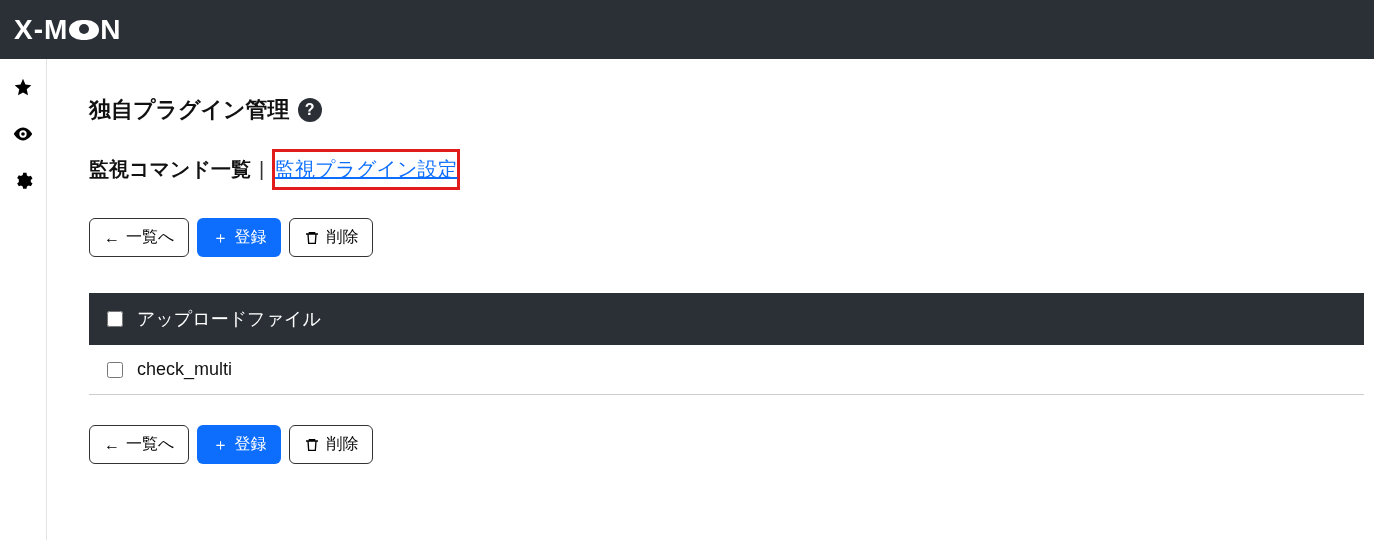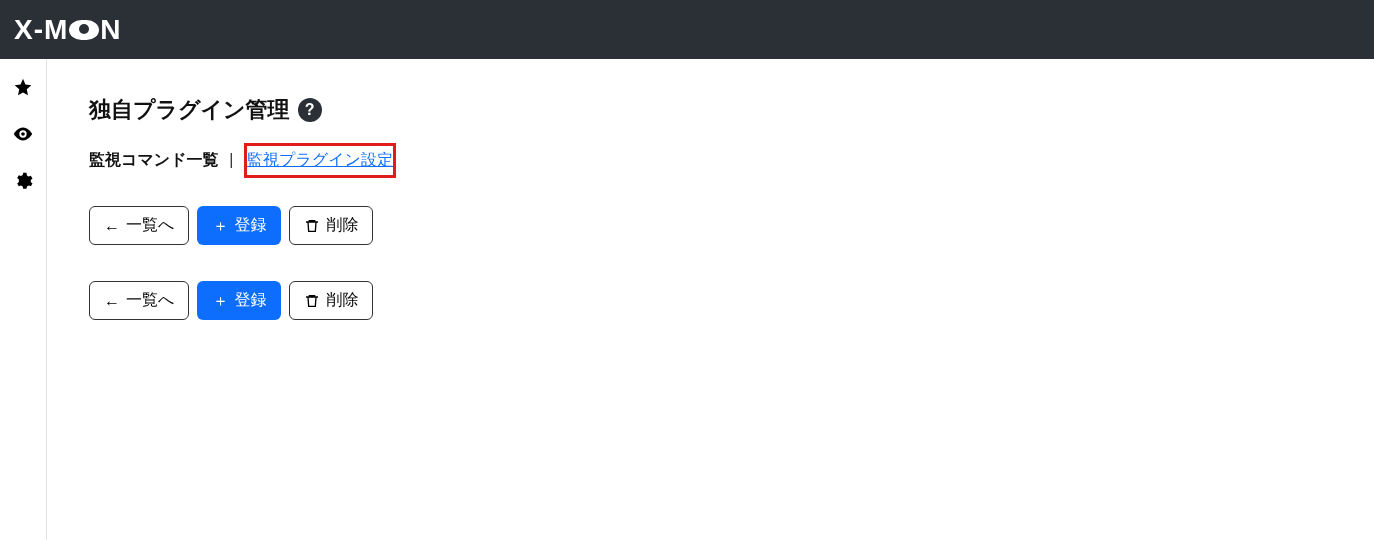--- a/index.html
+++ b/index.html
@@ -57,21 +57,21 @@
     }
     .sidebar-icon { color: #000; font-size: 20px; cursor: pointer; }
     .main {
       flex: 1;
       padding: 36px 10px 20px 42px;
     }
     .page-title-row {
       display: flex;
       align-items: center;
       gap: 8px;
-      margin-bottom: 18px;
+      margin-bottom: 24px;
     }
     .page-title {
       font-size: 22px;
       font-weight: 700;
     }
     .help-badge {
       display: inline-flex;
       width: 24px;
       height: 24px;
       background: #2b3037;
@@ -81,23 +81,22 @@
       justify-content: center;
       font-size: 16px;
       font-weight: 700;
       cursor: pointer;
     }
     .breadcrumb-row {
       display: flex;
       align-items: center;
       gap: 8px;
       margin-bottom: 28px;
-      font-size: 16px;
+      font-size: 20px;
       font-weight: 700;
-      font-family: Liberation Mono, monospace;
     }
     .breadcrumb-divider { color: #333; font-weight: 400; }
     .breadcrumb-link {
       color: #0d6efd;
       text-decoration: underline;
       font-weight: 400;
       border: 3px solid #e21b1b;
       padding: 4px 0;
       cursor: pointer;
     }
@@ -203,20 +202,30 @@
       <button class="btn btn-outline">
         <span class="btn-icon">
           <svg width="16" height="16" viewBox="0 0 24 24" fill="none" stroke="#000" stroke-width="2">
               <path d="M3 6h18M8 6V4h8v2M6 6l1 14h10l1-14"></path>
             </svg>
         </span>
         <span>削除</span>
       </button>
     </div>
 
+    <div class="table-wrap">
+      <div class="table-header">
+        <input type="checkbox" style="">
+        <span>アップロードファイル</span>
+      </div>
+      <div class="table-row">
+        <input type="checkbox" style="">
+        <span>check_multi</span>
+      </div>
+    </div>
 
     <div class="toolbar bottom">
       <button class="btn btn-outline">
         <span class="btn-icon">←</span>
         <span>一覧へ</span>
       </button>
       <button class="btn btn-primary">
         <span class="btn-icon">＋</span>
         <span>登録</span>
       </button>

